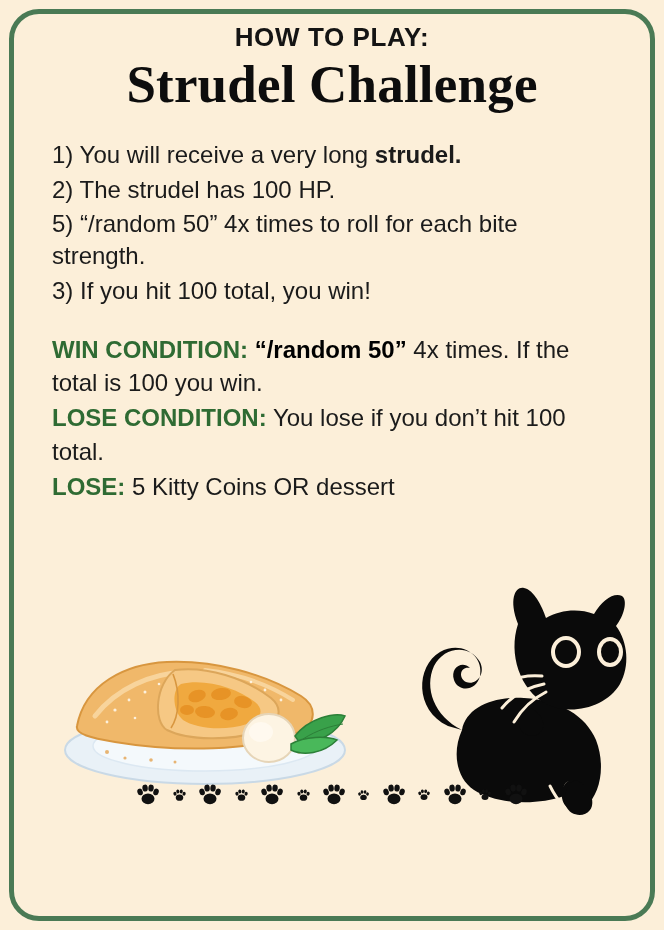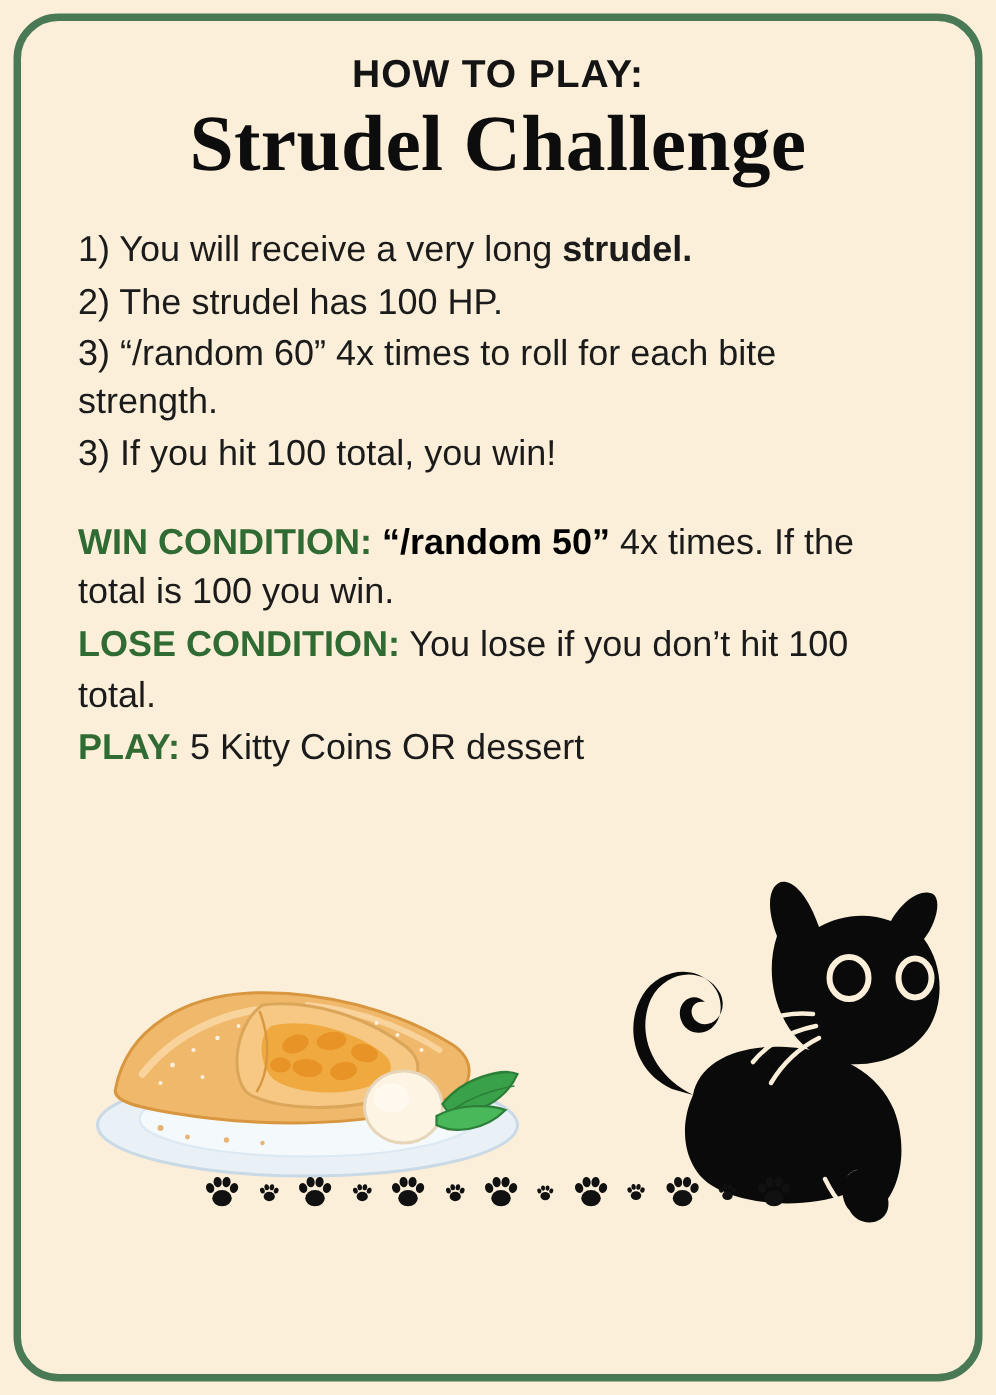--- a/index.html
+++ b/index.html
@@ -26,21 +26,21 @@
     left: 9px;
     top: 9px;
     right: 9px;
     bottom: 9px;
     border: 5px solid #4a7a55;
     border-radius: 30px;
     pointer-events: none;
   }
   .content {
     position: relative;
-    padding: 30px 52px 0 52px;
+    padding: 18px 52px 0 52px;
   }
   .kicker {
     text-align: center;
     font-size: 26px;
     font-weight: bold;
     letter-spacing: 0.6px;
     color: #141414;
     margin: 4px 0 2px 0;
   }
   .title {
@@ -109,34 +109,34 @@
 <div class="card">
   <div class="card-border"></div>
 
   <div class="content">
     <div class="kicker">HOW TO PLAY:</div>
     <div class="title">Strudel Challenge</div>
 
     <div class="rules">
       <div class="rule"><span>1) You will receive a very long </span><b>strudel.</b></div>
       <div class="rule"><span>2) The strudel has 100 HP.</span></div>
-      <div class="rule"><span>3) “/random 60” 4x times to roll for each bite strength.</span></div>
+      <div class="rule"><span>5) “/random 50” 4x times to roll for each bite strength.</span></div>
       <div class="rule"><span>3) If you hit 100 total, you win!</span></div>
     </div>
 
     <div class="conditions">
       <div class="row">
         <span class="lbl">WIN CONDITION:</span>
         <span class="cmd">“/random 50”</span><span> 4x times. If the total is 100 you win.</span>
       </div>
       <div class="row">
         <span class="lbl">LOSE CONDITION:</span><span> You lose if you don’t hit 100 total.</span>
       </div>
       <div class="row">
-        <span class="lbl">PLAY:</span><span> 5 Kitty Coins OR dessert</span>
+        <span class="lbl">LOSE:</span><span> 5 Kitty Coins OR dessert</span>
       </div>
     </div>
   </div>
 
   <div class="art">
 
     <div class="strudel">
       <svg width="300" height="150" viewBox="0 0 300 150">
 
         <ellipse cx="150" cy="110" rx="140" ry="34" fill="#e9f1f7" stroke="#c9d9e6" stroke-width="2"></ellipse>

